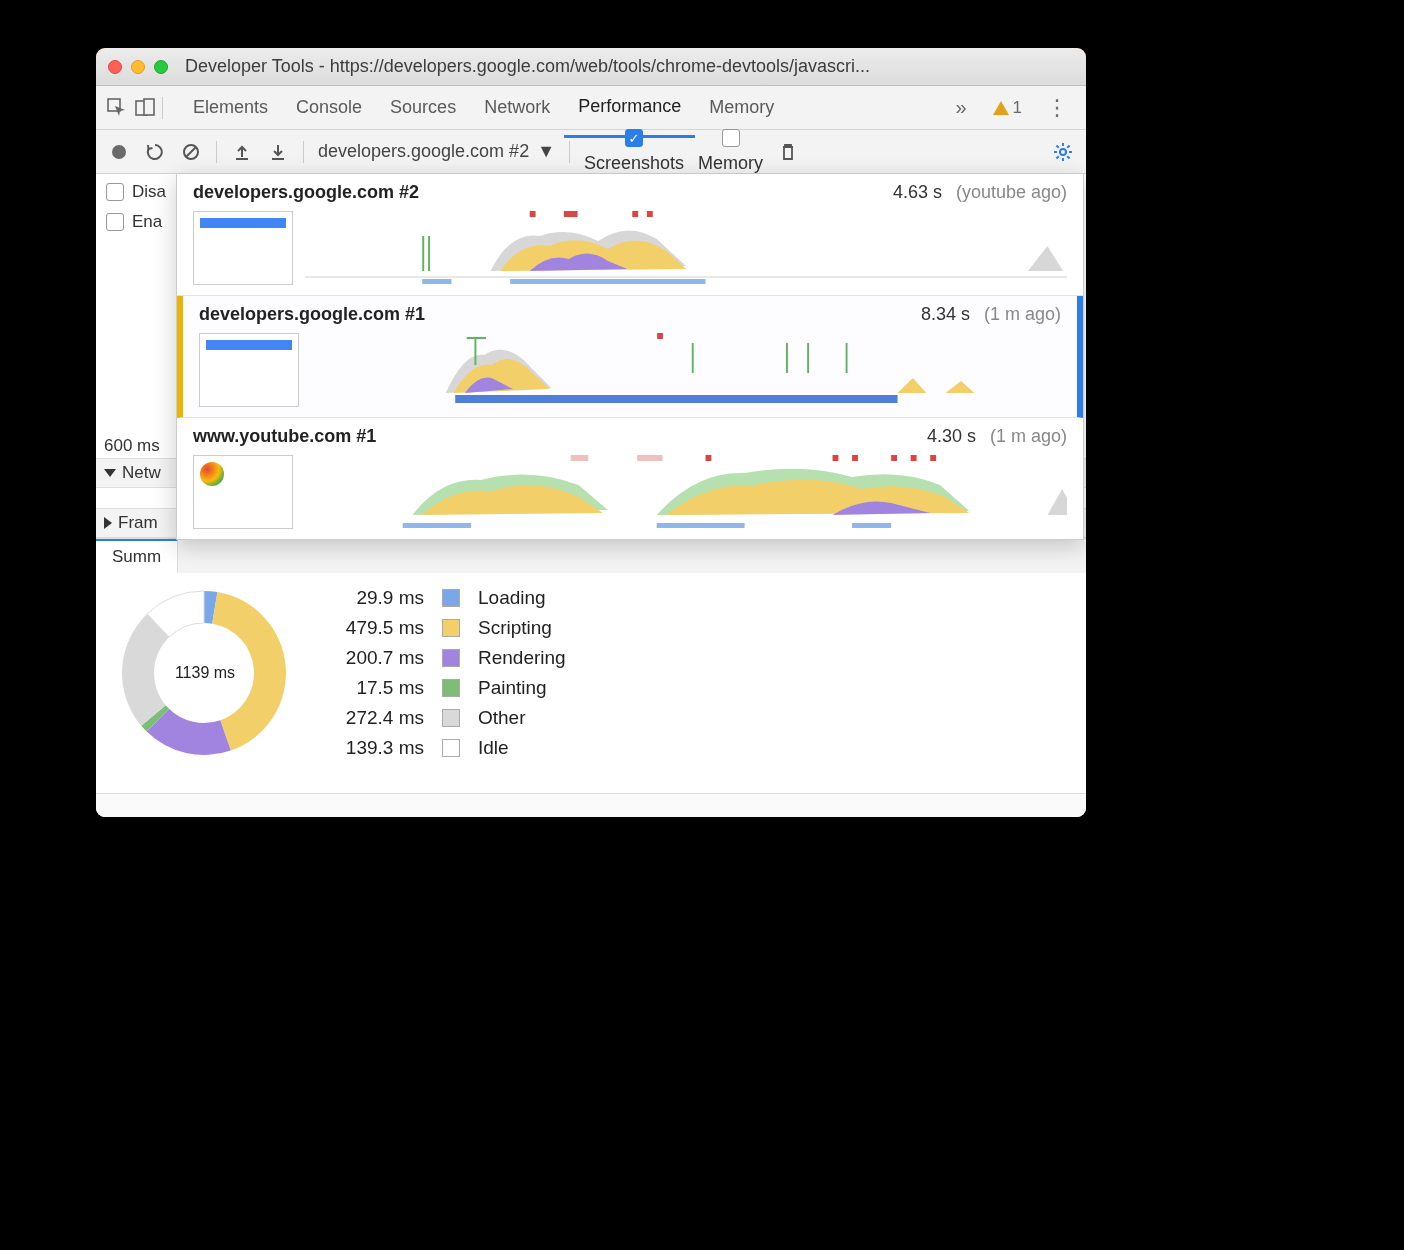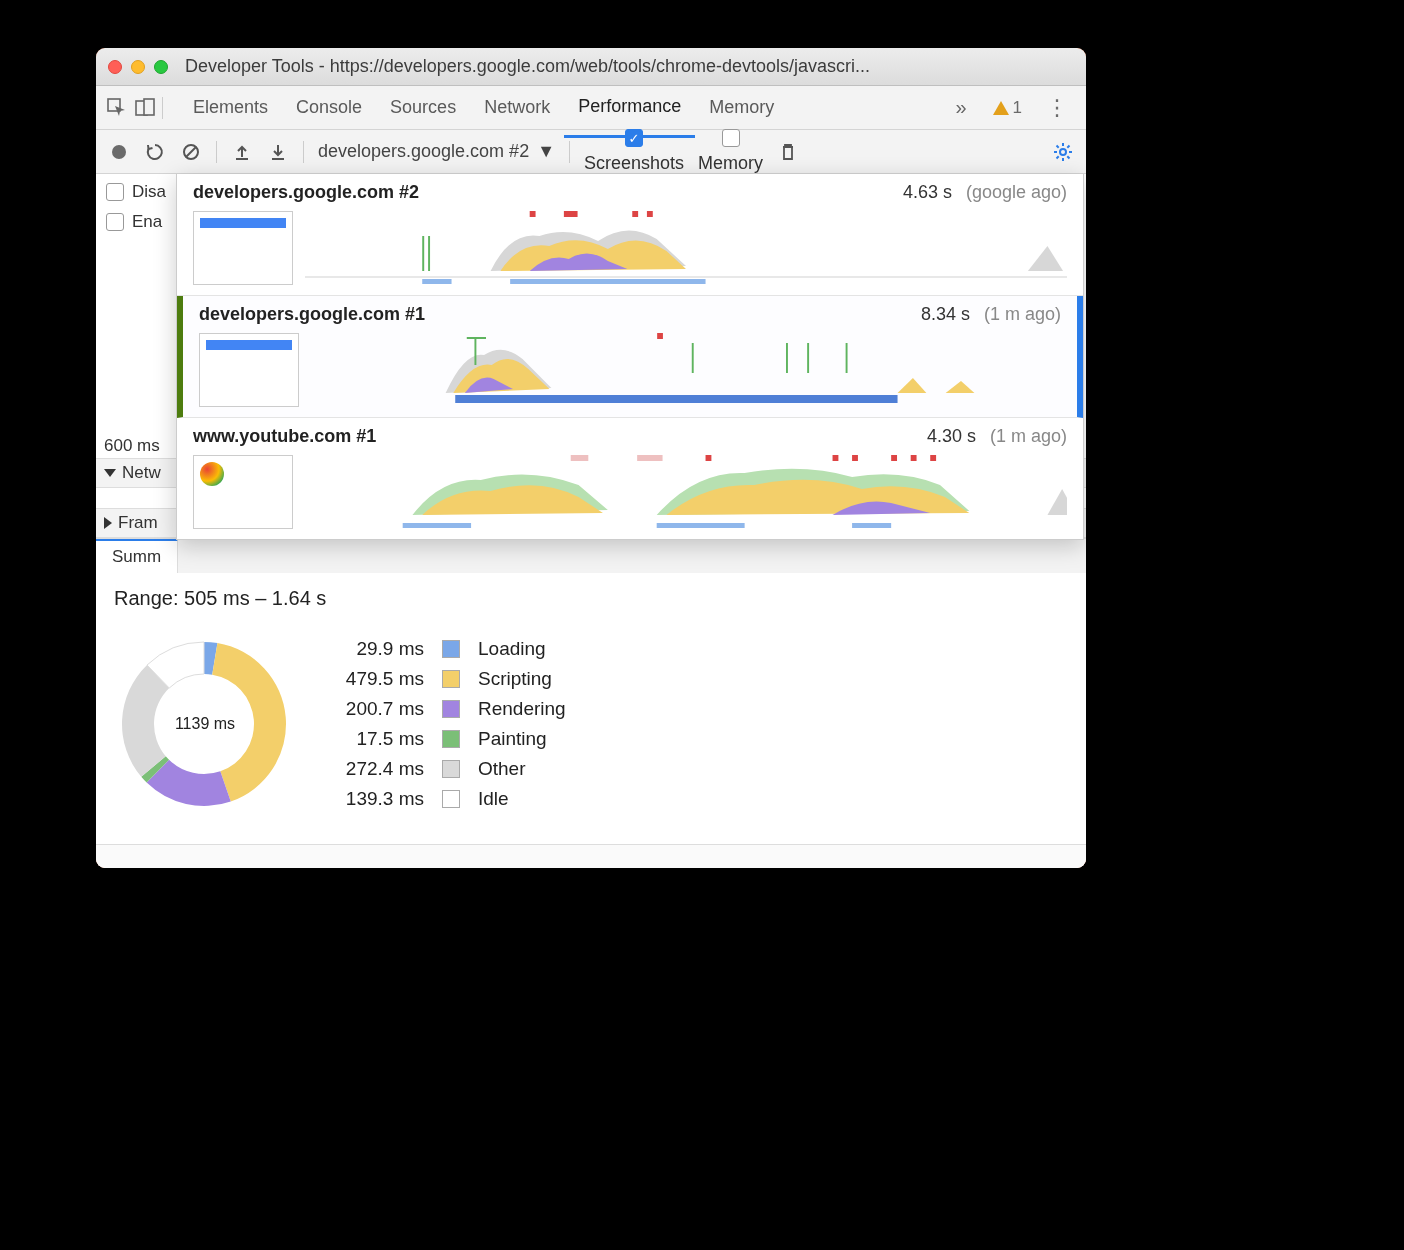--- a/index.html
+++ b/index.html
@@ -99,21 +99,21 @@
     left: 80px;
     top: 0px;
     width: 908px;
     background:#fff;
     border:1px solid #ccc;
     border-top:none;
     box-shadow: 0 6px 22px rgba(0,0,0,0.2);
     z-index: 20;
   }
   .rec { border-bottom:1px solid #e4e4e4; padding: 8px 16px 10px; }
-  .rec.selected { border-left:6px solid #4d7c0f; border-right:6px solid #2b7de9; background:#fdfdff; }
+  .rec.selected { border-left:6px solid #eab308; border-right:6px solid #2b7de9; background:#fdfdff; }
   .rec-head { display:flex; align-items:baseline; gap:14px; font-size:18px; }
   .rec-title { font-weight:700; color:#222; flex:1; }
   .rec-dur { color:#333;text-align:right; }
   .rec-time { color:#888; }
   .rec-body { display:flex; gap:12px; margin-top:8px; align-items:flex-end; }
   .thumb { width:100px; height:74px; border:1px solid #ccc; background:#fff; position:relative; overflow:hidden; }
   .thumb .tbar { position:absolute; top:6px; left:6px; right:6px; height:10px; background:#4285f4; }
   .timeline { flex:1; height:74px; position:relative; overflow:hidden; }
 
   
@@ -259,21 +259,21 @@
 
     <div class="summary-bar">
       <div class="summary-tab">Summ</div>
     </div>
 
     <div class="popover">
       <div class="rec">
         <div class="rec-head">
           <span class="rec-title">developers.google.com #2</span>
           <span class="rec-dur">4.63 s</span>
-          <span class="rec-time">(google ago)</span>
+          <span class="rec-time">(youtube ago)</span>
         </div>
         <div class="rec-body">
           <div class="thumb">
               <div class="tbar"></div>
             </div>
           <div class="timeline">
             <svg width="100%" height="74" preserveAspectRatio="none" viewBox="0 0 780 74">
               <rect x="0" y="65" width="780" height="2" fill="#e8e8e8"></rect>
               <rect x="210" y="68" width="200" height="5" fill="#8fb7eb"></rect>
               <rect x="120" y="68" width="30" height="5" fill="#8fb7eb"></rect>
@@ -350,21 +350,20 @@
               <rect x="600" y="0" width="6" height="6" fill="#d44"></rect>
               <rect x="620" y="0" width="6" height="6" fill="#d44"></rect>
               <rect x="640" y="0" width="6" height="6" fill="#d44"></rect>
               <path d="M760 60 L775 34 L790 60 Z" fill="#d7d7d7"></path>
             </svg>
           </div>
         </div>
       </div>
     </div>
 
-    <div class="range">Range: 505 ms – 1.64 s</div>
 
     <div class="chart-area">
       <div class="donut-wrap">
         <svg id="donut" width="180" height="180" viewBox="0 0 180 180">
             <path d="M 90 8 A 82 82 0 0 1 103.46036606966898 9.112309062067396 L 98.20754028638352 40.67823723296792 A 50 50 0 0 0 90 40 Z" fill="#7aa7e8" stroke="none"></path>
             <path d="M 103.46036606966898 9.112309062067396 A 82 82 0 0 1 116.74801214423397 167.51479759589074 L 106.30976350258169 137.26512048529924 A 50 50 0 0 0 98.20754028638352 40.67823723296792 Z" fill="#f3cf6a" stroke="none"></path>
             <path d="M 116.74801214423397 167.51479759589074 A 82 82 0 0 1 32.64818051733477 148.60690063488923 L 55.02937836422852 125.73591502127393 A 50 50 0 0 0 106.30976350258169 137.26512048529924 Z" fill="#a184e0" stroke="none"></path>
             <path d="M 32.64818051733477 148.60690063488923 A 82 82 0 0 1 27.26760213061241 142.80763446280145 L 51.74853788451976 122.1997771114643 A 50 50 0 0 0 55.02937836422852 125.73591502127393 Z" fill="#7bbf77" stroke="none"></path>
             <path d="M 27.26760213061241 142.80763446280145 A 82 82 0 0 1 33.02102787507427 31.030544045353977 L 55.25672431406967 54.04301466180121 A 50 50 0 0 0 51.74853788451976 122.1997771114643 Z" fill="#d9d9d9" stroke="none"></path>
             <path d="M 33.02102787507427 31.030544045353977 A 82 82 0 0 1 89.99999999999999 8 L 89.99999999999999 40 A 50 50 0 0 0 55.25672431406967 54.04301466180121 Z" fill="#ffffff" stroke="#ddd"></path>

